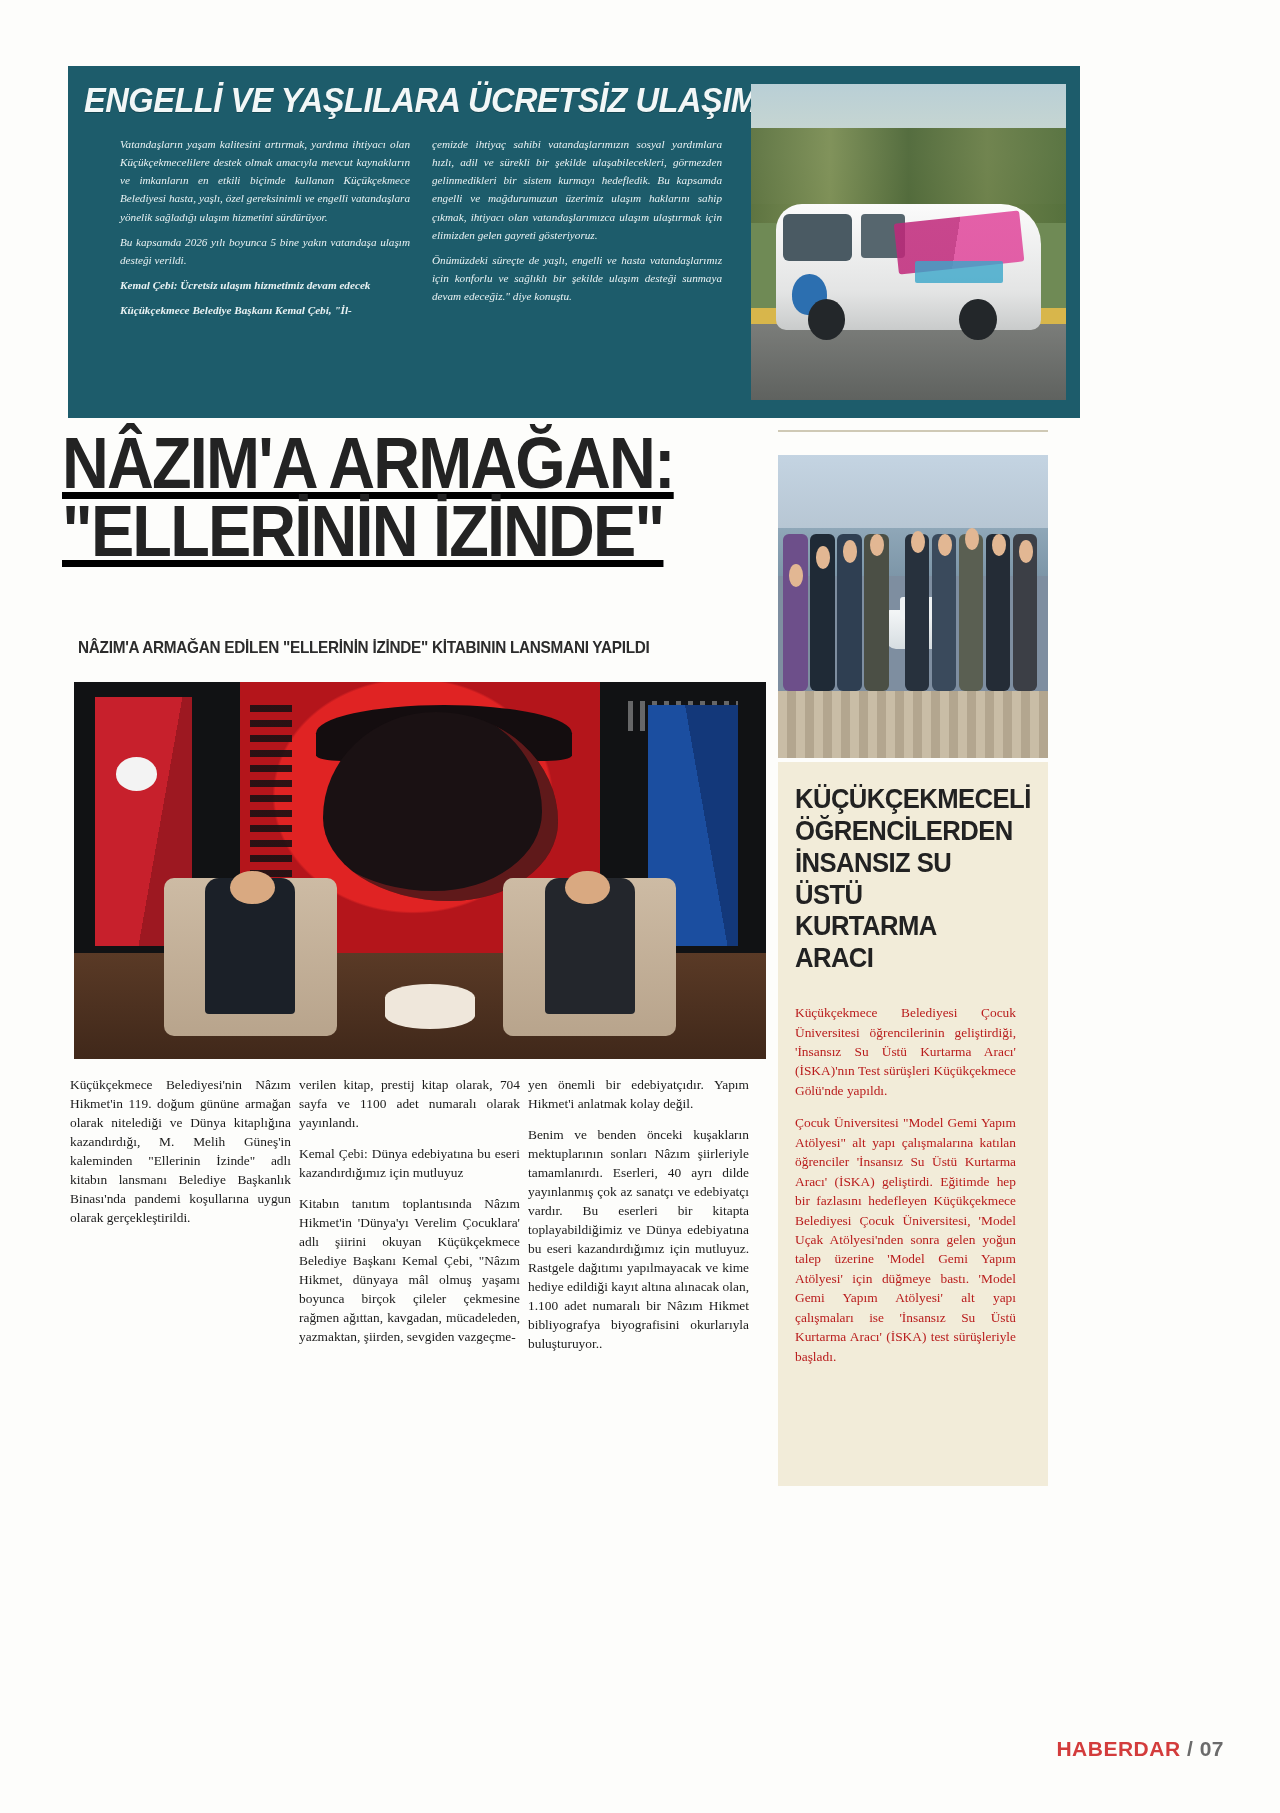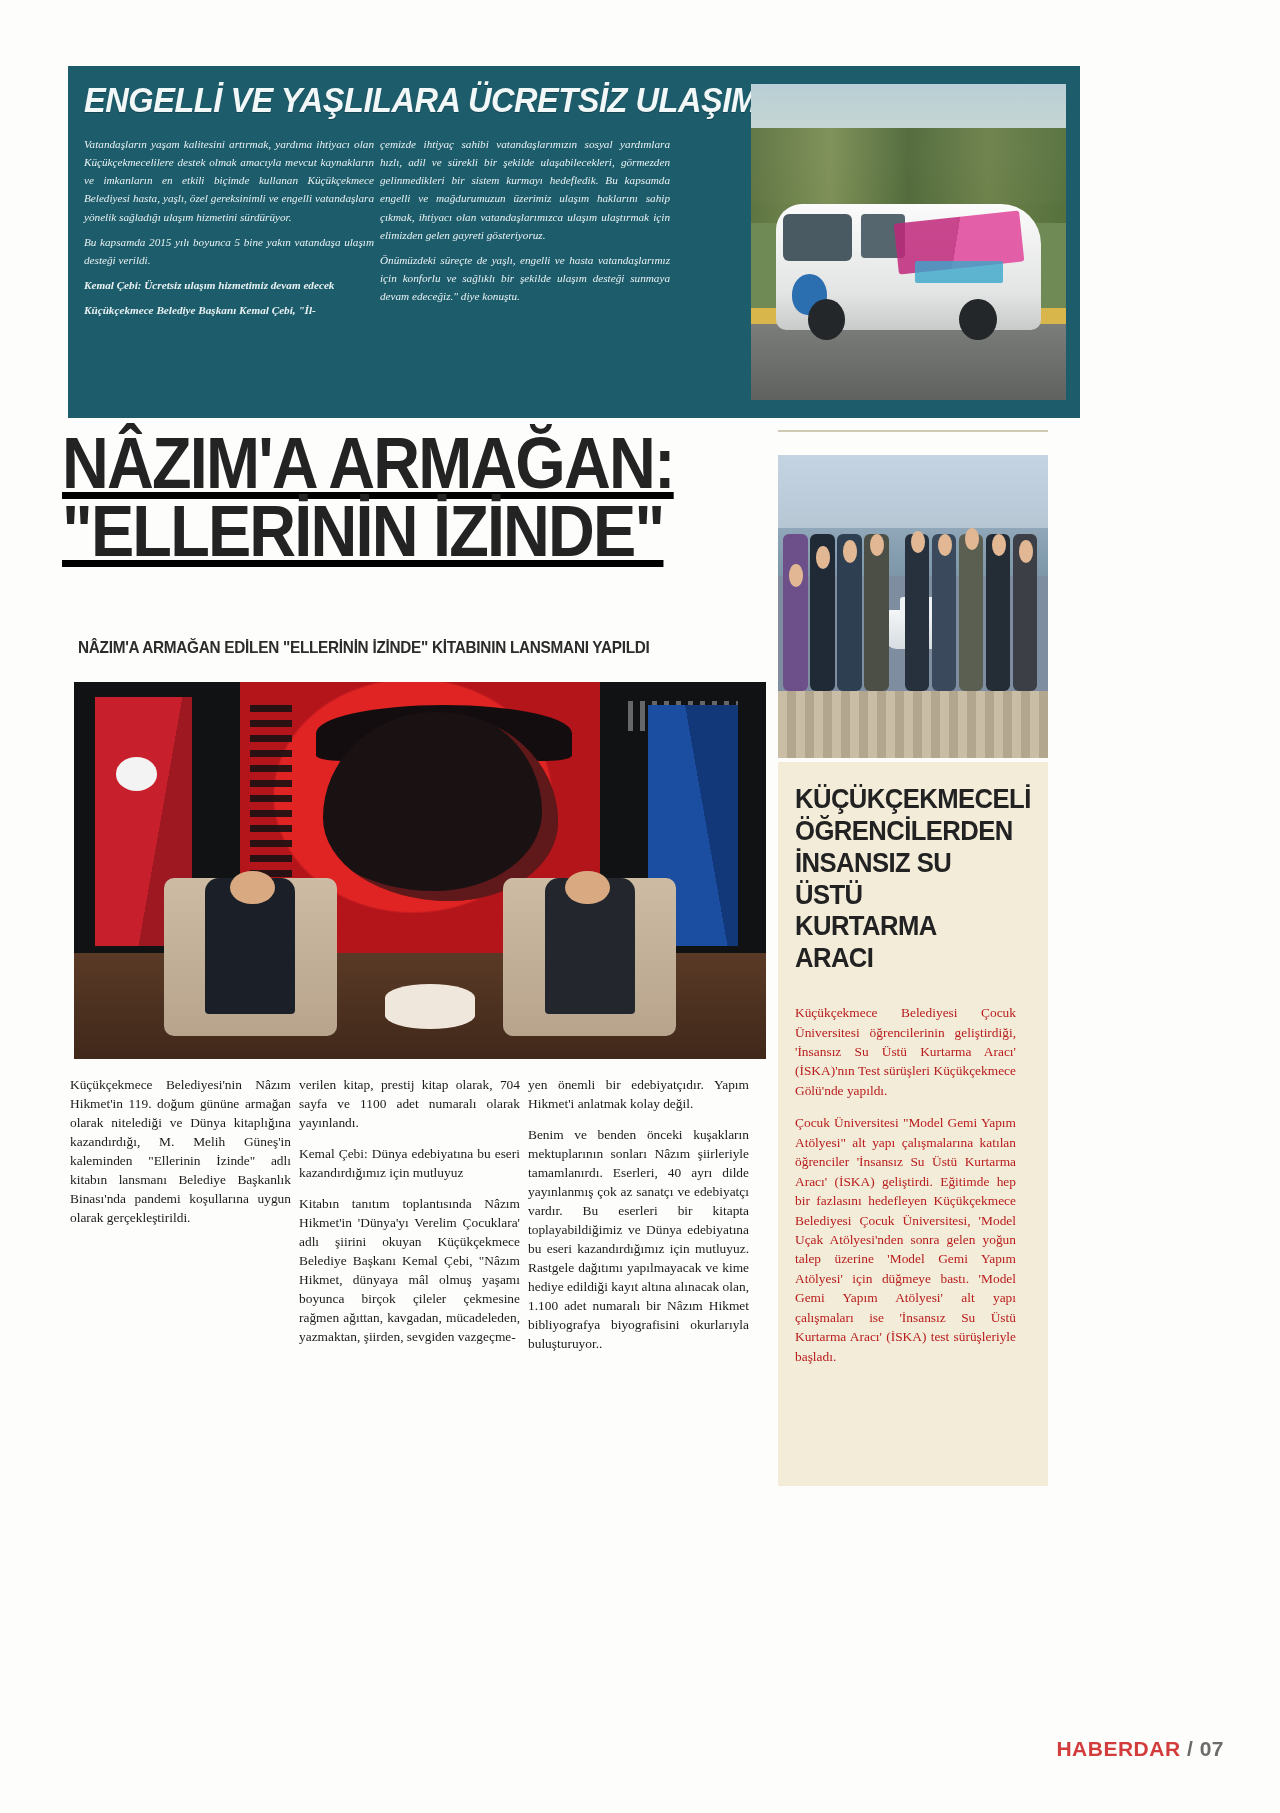--- a/index.html
+++ b/index.html
@@ -47,21 +47,22 @@
     color: #f2f7f7;
     line-height: 1;
     transform: scaleX(0.93);
     transform-origin: left center;
     white-space: nowrap;
     margin: 0 0 18px 0;
     text-shadow: 0 1px 0 rgba(0,0,0,.25);
   }
   .teal-cols {
     display: flex;
-    gap: 6px;
+    gap: 22px;
+    margin-left: 36px;
   }
   .teal-col {
     width: 290px;
     font-size: 11.2px;
     line-height: 1.62;
     color: #e9f2f3;
     font-family: "Liberation Serif", serif;
     text-align: justify;
     filter: blur(0.35px);
   }
@@ -297,21 +298,21 @@
 <div class="page">
 
   <div class="teal-banner">
 
     <div class="teal-inner">
       <h1 class="teal-title">ENGELLİ VE YAŞLILARA ÜCRETSİZ ULAŞIM</h1>
 
       <div class="teal-cols">
         <div class="teal-col">
           <p>Vatandaşların yaşam kalitesini artırmak, yardıma ihtiyacı olan Küçükçekmecelilere destek olmak amacıyla mevcut kaynakların ve imkanların en etkili biçimde kullanan Küçükçekmece Belediyesi hasta, yaşlı, özel gereksinimli ve engelli vatandaşlara yönelik sağladığı ulaşım hizmetini sürdürüyor.</p>
-          <p>Bu kapsamda 2015 yılı boyunca 5 bine yakın vatandaşa ulaşım desteği verildi.</p>
+          <p>Bu kapsamda 2026 yılı boyunca 5 bine yakın vatandaşa ulaşım desteği verildi.</p>
           <p class="b">Kemal Çebi: Ücretsiz ulaşım hizmetimiz devam edecek</p>
           <p class="b">Küçükçekmece Belediye Başkanı Kemal Çebi, "İl-</p>
         </div>
         <div class="teal-col">
           <p>çemizde ihtiyaç sahibi vatandaşlarımızın sosyal yardımlara hızlı, adil ve sürekli bir şekilde ulaşabilecekleri, görmezden gelinmedikleri bir sistem kurmayı hedefledik. Bu kapsamda engelli ve mağdurumuzun üzerimiz ulaşım haklarını sahip çıkmak, ihtiyacı olan vatandaşlarımızca ulaşım ulaştırmak için elimizden gelen gayreti gösteriyoruz.</p>
           <p>Önümüzdeki süreçte de yaşlı, engelli ve hasta vatandaşlarımız için konforlu ve sağlıklı bir şekilde ulaşım desteği sunmaya devam edeceğiz." diye konuştu.</p>
         </div>
       </div>
     </div>
 

